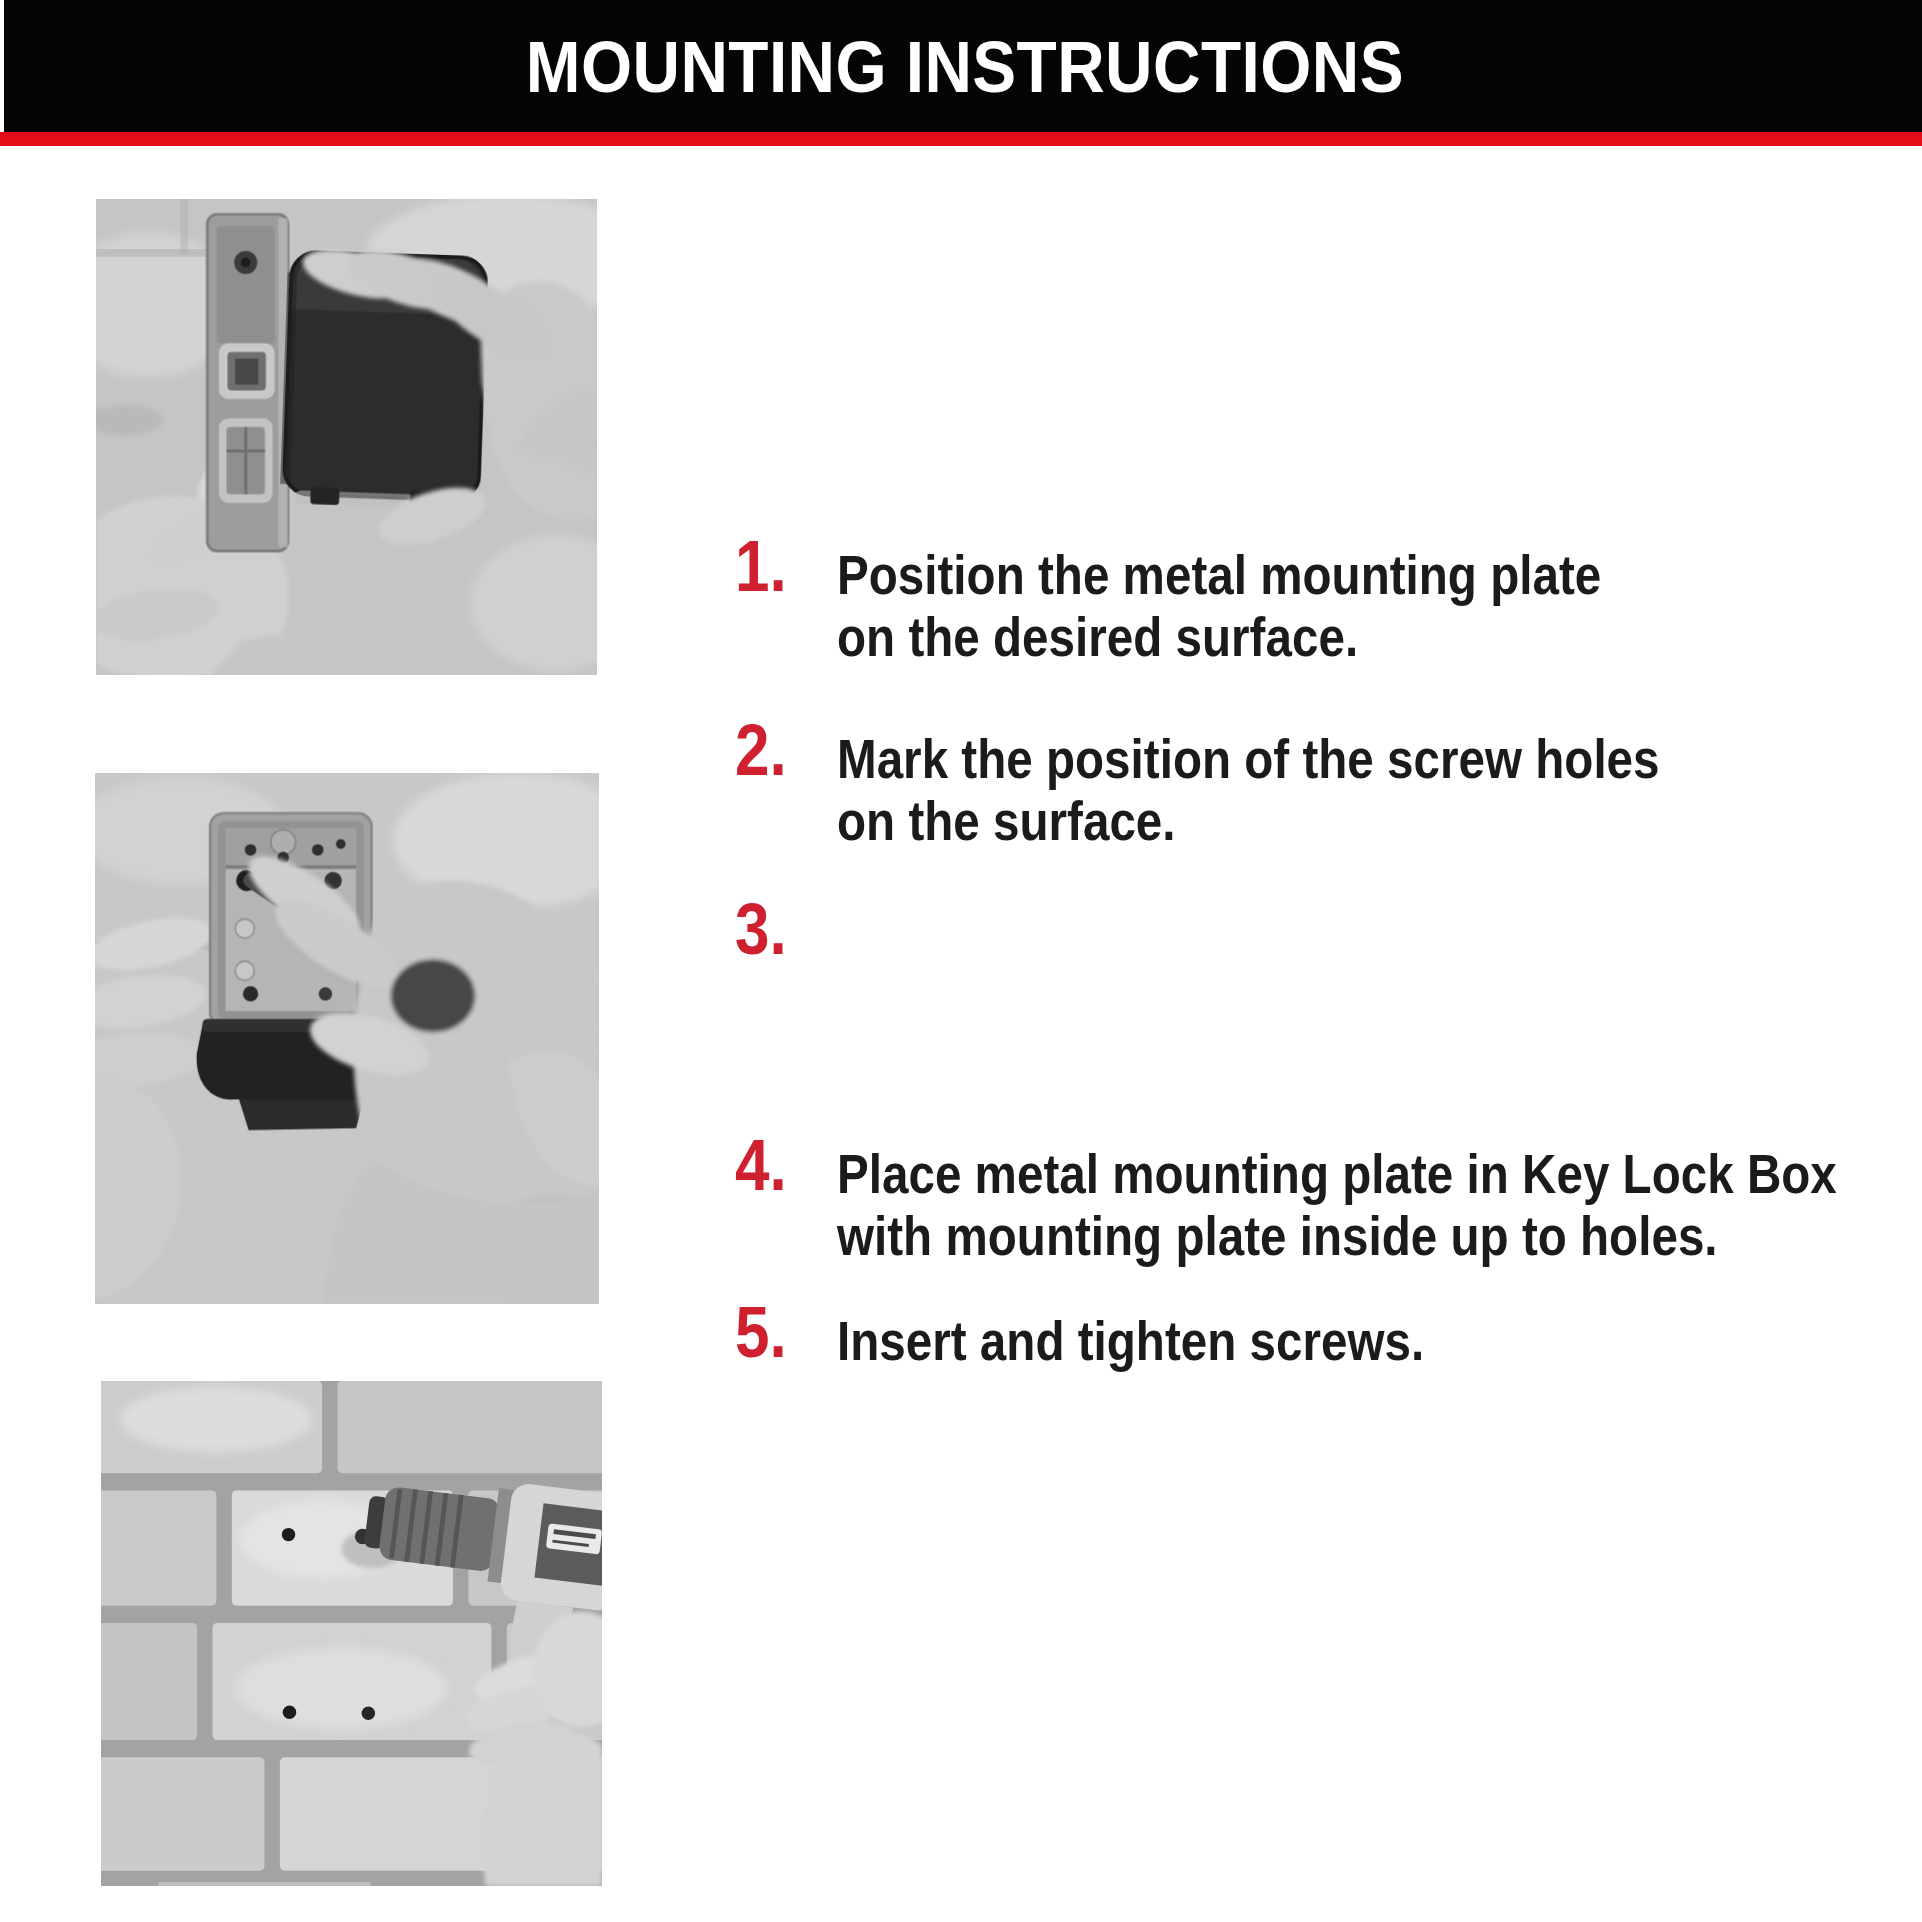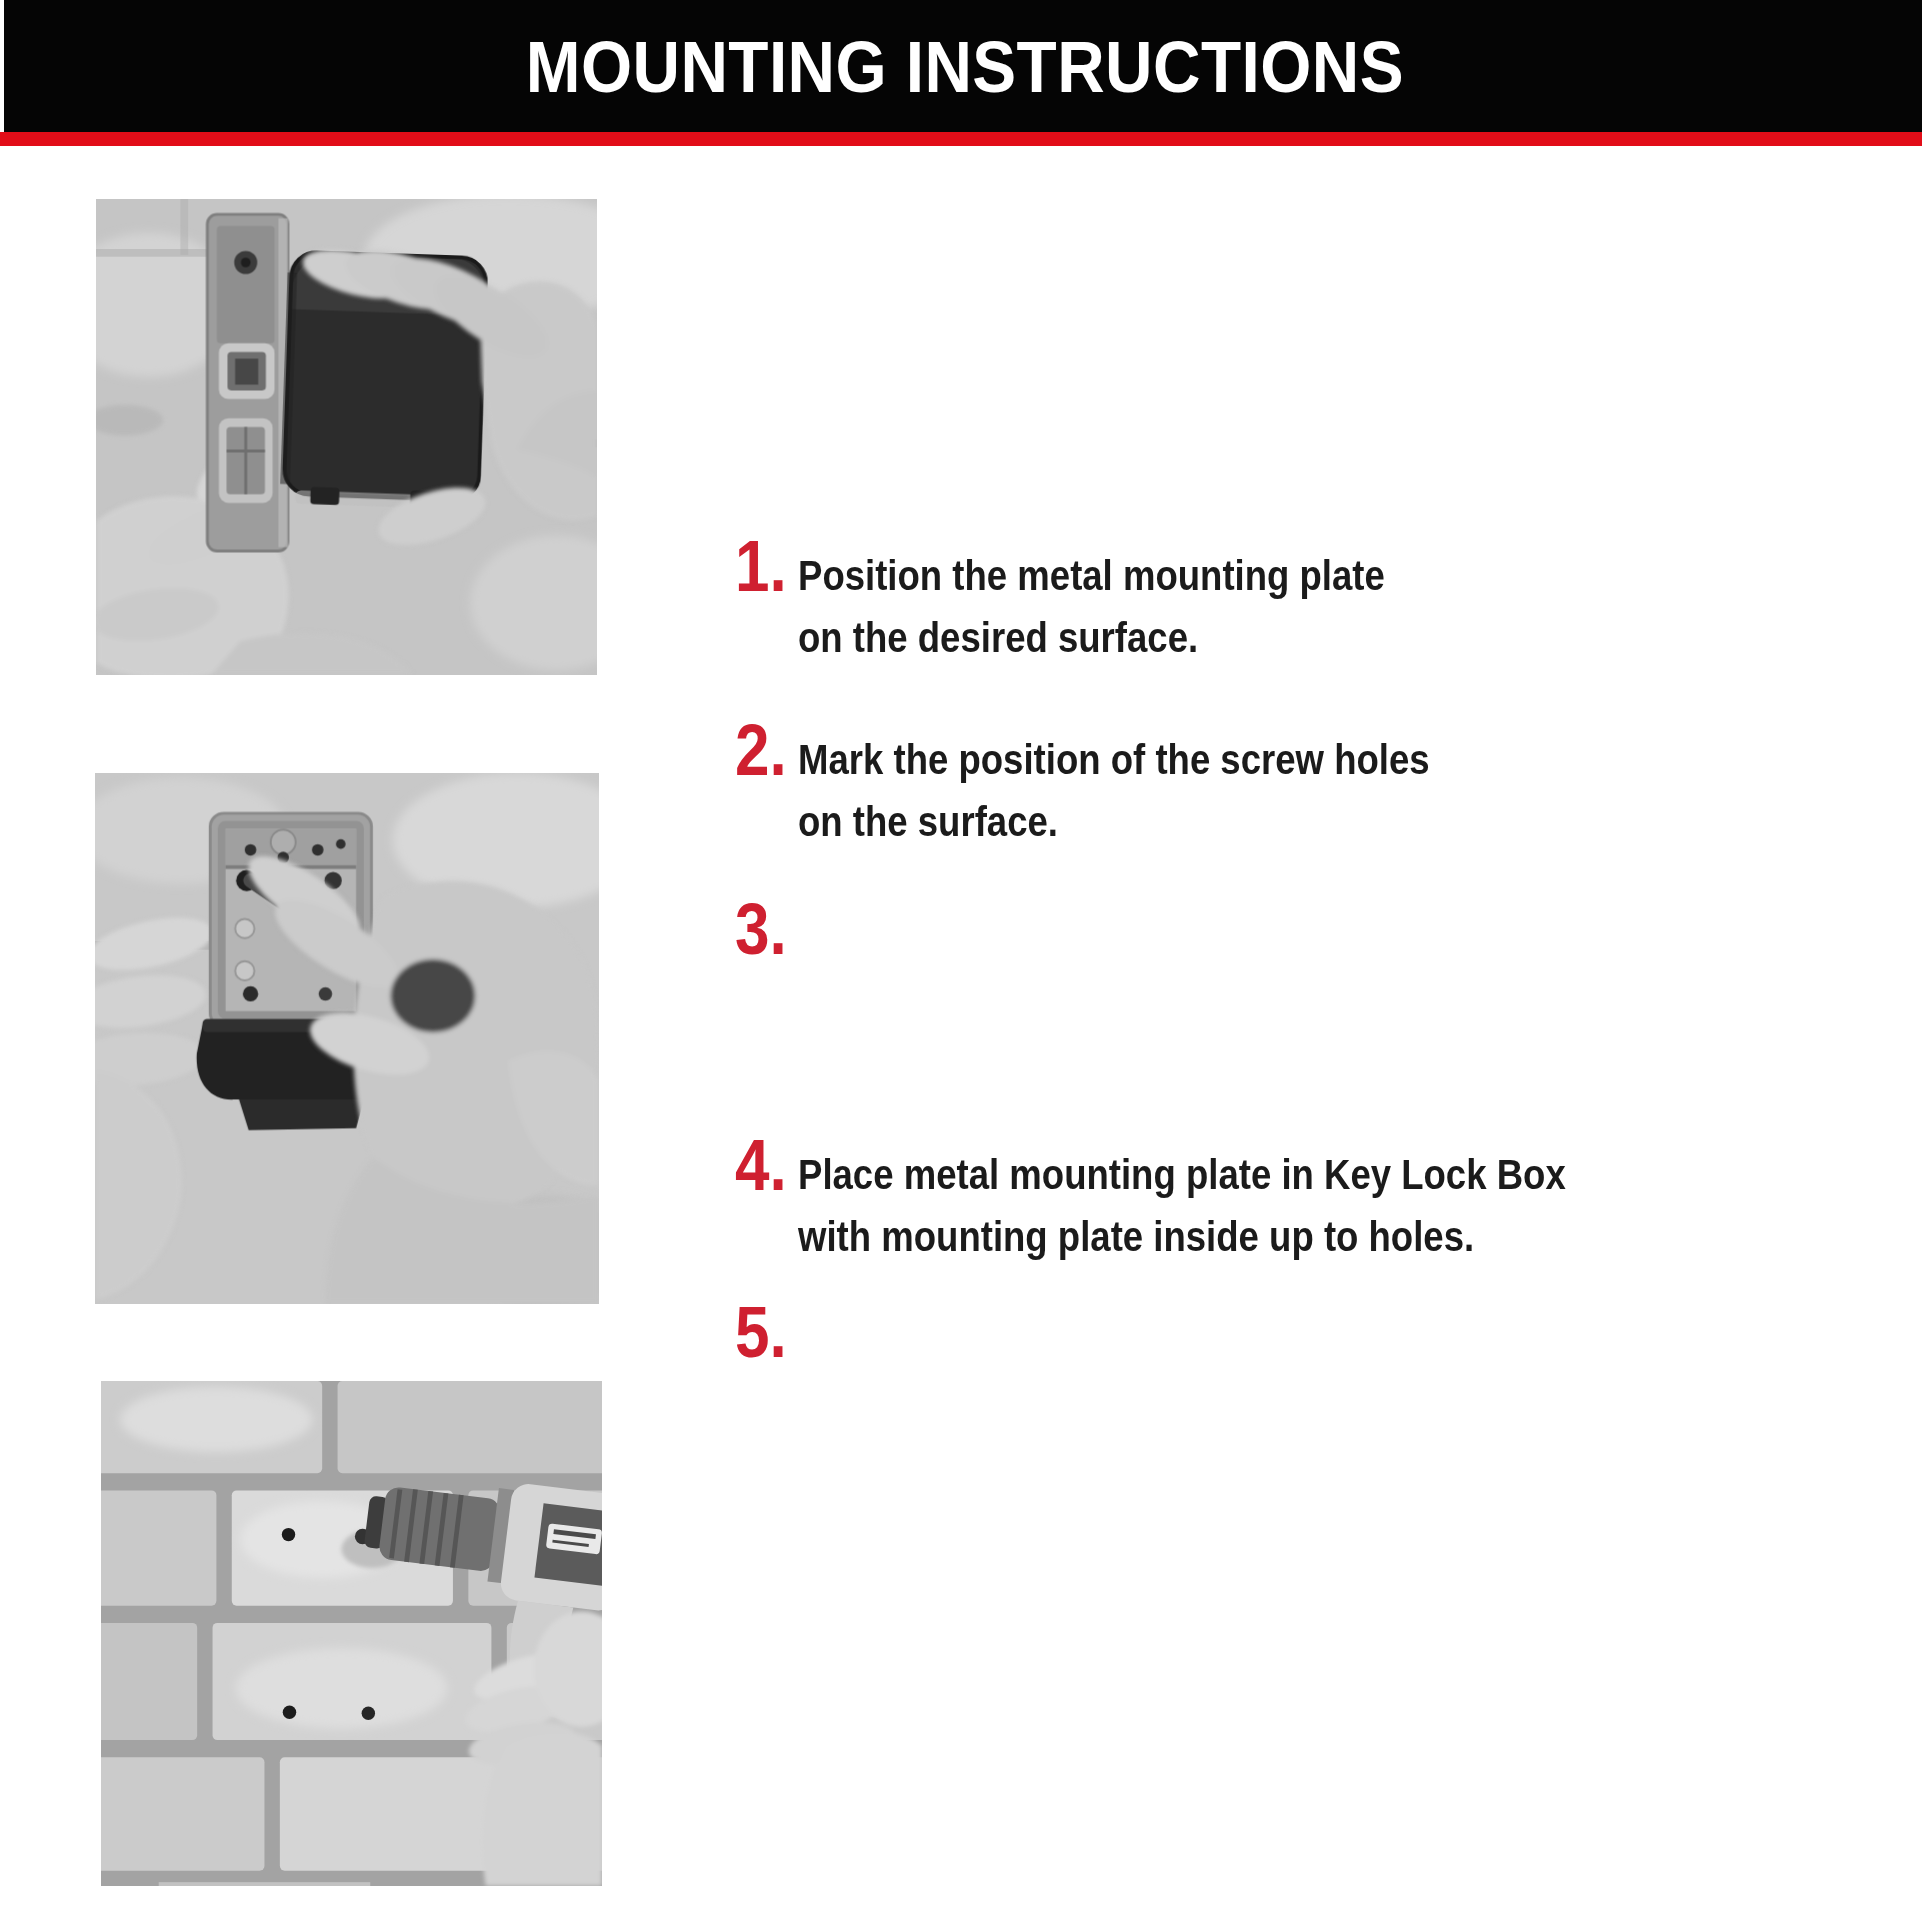--- a/index.html
+++ b/index.html
@@ -39,22 +39,22 @@
   #step2{top:713px}
   #step3{top:892px}
   #step4{top:1128px}
   #step5{top:1295px}
   .step-num{
     position:absolute;left:0;top:0;
     color:var(--number-red);font-weight:bold;font-size:73px;line-height:73px;
     transform:scaleX(0.85);transform-origin:0 0;white-space:nowrap;
   }
   .step-lines{
-    margin-left:63px;padding-top:15.4px;
-    color:var(--text-black);font-weight:bold;font-size:43px;line-height:62px;
+    margin-left:102px;padding-top:15.4px;
+    color:var(--text-black);font-weight:bold;font-size:56px;line-height:62px;
   }
   .step-line{white-space:nowrap;transform:scaleX(0.85);transform-origin:0 50%;}
 </style>
 </head>
 <body>
 
 <header class="header-bar">
   <h1 class="header-title">MOUNTING INSTRUCTIONS</h1>
 </header>
 <div class="accent-stripe"></div>
@@ -277,14 +277,17 @@
 <div class="step" id="step4">
   <span class="step-num">4.</span>
   <div class="step-lines">
     <div class="step-line">Place metal mounting plate in Key Lock Box</div>
     <div class="step-line">with mounting plate inside up to holes.</div>
   </div>
 </div>
 
 <div class="step" id="step5">
   <span class="step-num">5.</span>
+  <div class="step-lines">
+    <div class="step-line">Insert and tighten screws.</div>
+  </div>
 </div>
 
 
 </body></html>

